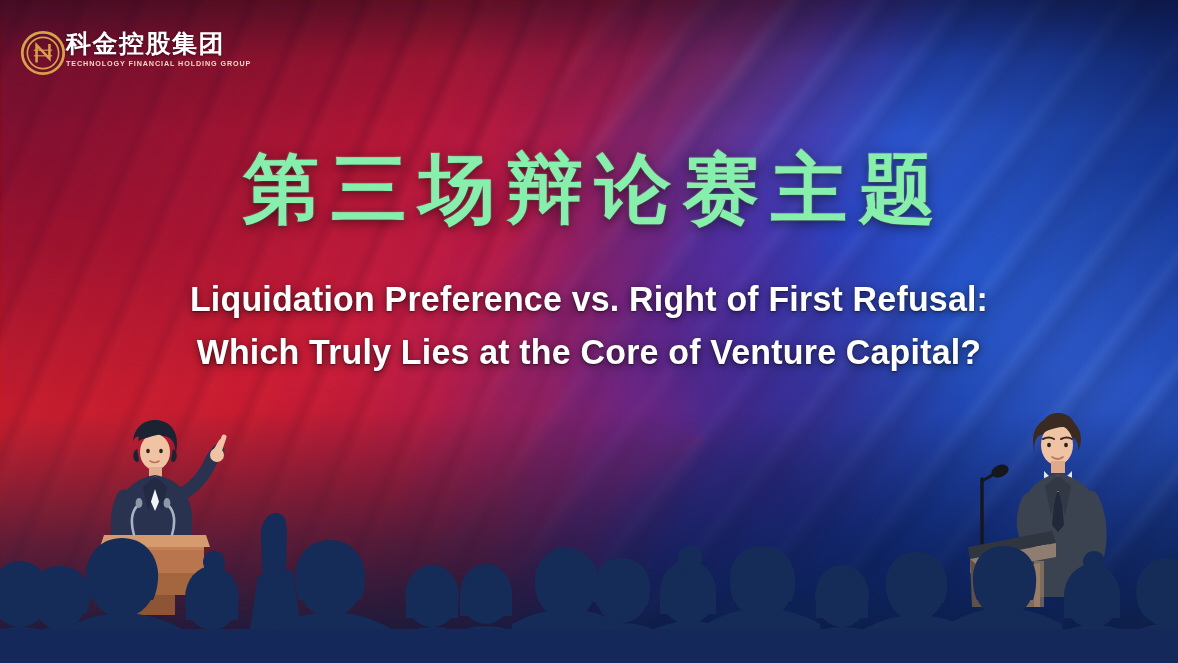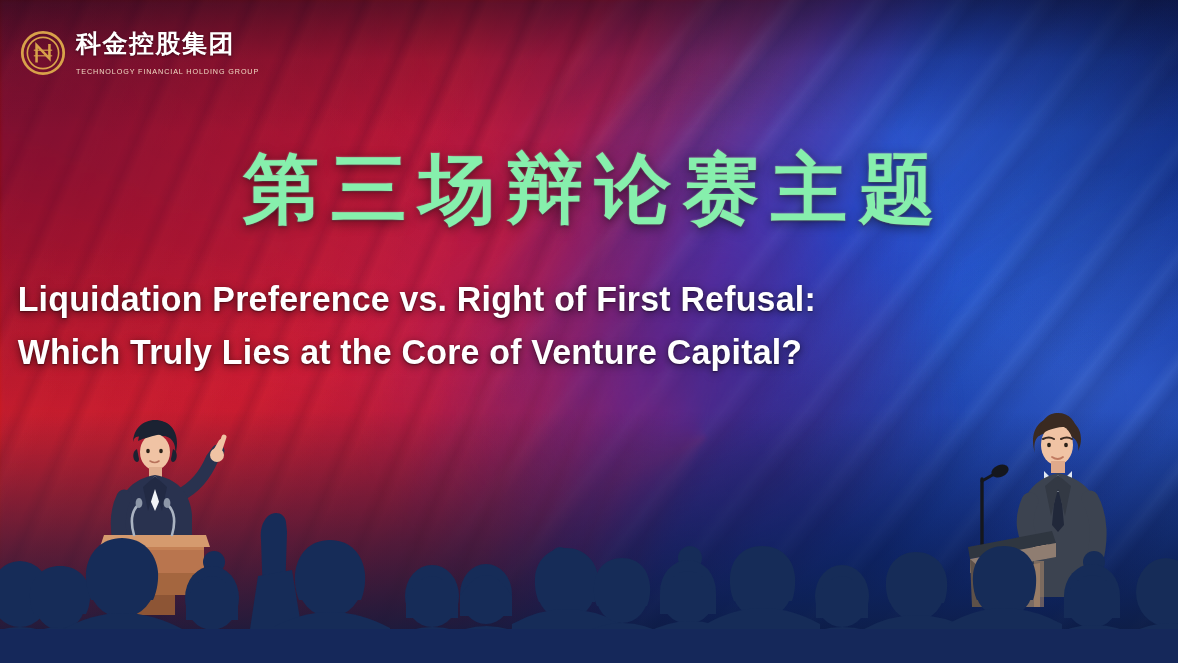--- a/index.html
+++ b/index.html
@@ -95,33 +95,33 @@
       radial-gradient(120% 100% at 50% 50%, rgba(0,0,0,0) 55%, rgba(6,6,26,0.40) 100%);
   }
   
   .bg-floor {
     background:linear-gradient(180deg, rgba(10,22,60,0) 62%, rgba(12,26,64,0.55) 82%, rgba(13,27,62,0.92) 97%);
   }
 
   
   #logo {
     position:absolute; left:20px; top:30px;
-    display:flex; align-items:flex-start; gap:10px;
+    display:flex; align-items:flex-start; 
     z-index:40;
   }
   #logo .mark { width:46px; height:46px; display:block; }
   #logo .wordmark { display:flex; flex-direction:column; justify-content:center; }
   #logo .cn {
     font-size:25px; font-weight:700; color:#ffffff;
     letter-spacing:1.5px; line-height:1.08;
     text-shadow:0 1px 3px rgba(0,0,0,.45);
   }
   #logo .en {
-    font-size:7.2px; font-weight:400; color:#f0d8c2;
-    letter-spacing:.9px; line-height:1.3; margin-top:10px;
+    font-size:7.2px; font-weight:700; color:#f0d8c2;
+    letter-spacing:.9px; line-height:1.3; margin-top:2px;
     white-space:nowrap;
   }
 
   
   #headline {
     position:absolute; left:0; right:0; top:148px;
     text-align:center; z-index:35;
   }
   #headline .cn-title {
     font-size:76px;
@@ -131,21 +131,21 @@
     line-height:1.08;
     text-indent:12px;
     text-shadow:
       0 0 2px rgba(255,255,255,.55),
       0 3px 12px rgba(0,0,0,.50),
       0 1px 2px rgba(0,0,0,.60);
   }
 
   #subtitle {
     position:absolute; left:0; right:0; top:272px;
-    z-index:35;
+    text-align:center; z-index:35;
   }
   #subtitle .line {
     font-size:35px;
     font-weight:700;
     color:#ffffff;
     line-height:1.52;
     letter-spacing:.2px;
     transform:scaleX(.97);
     text-shadow:
       0 2px 9px rgba(0,0,0,.55),

